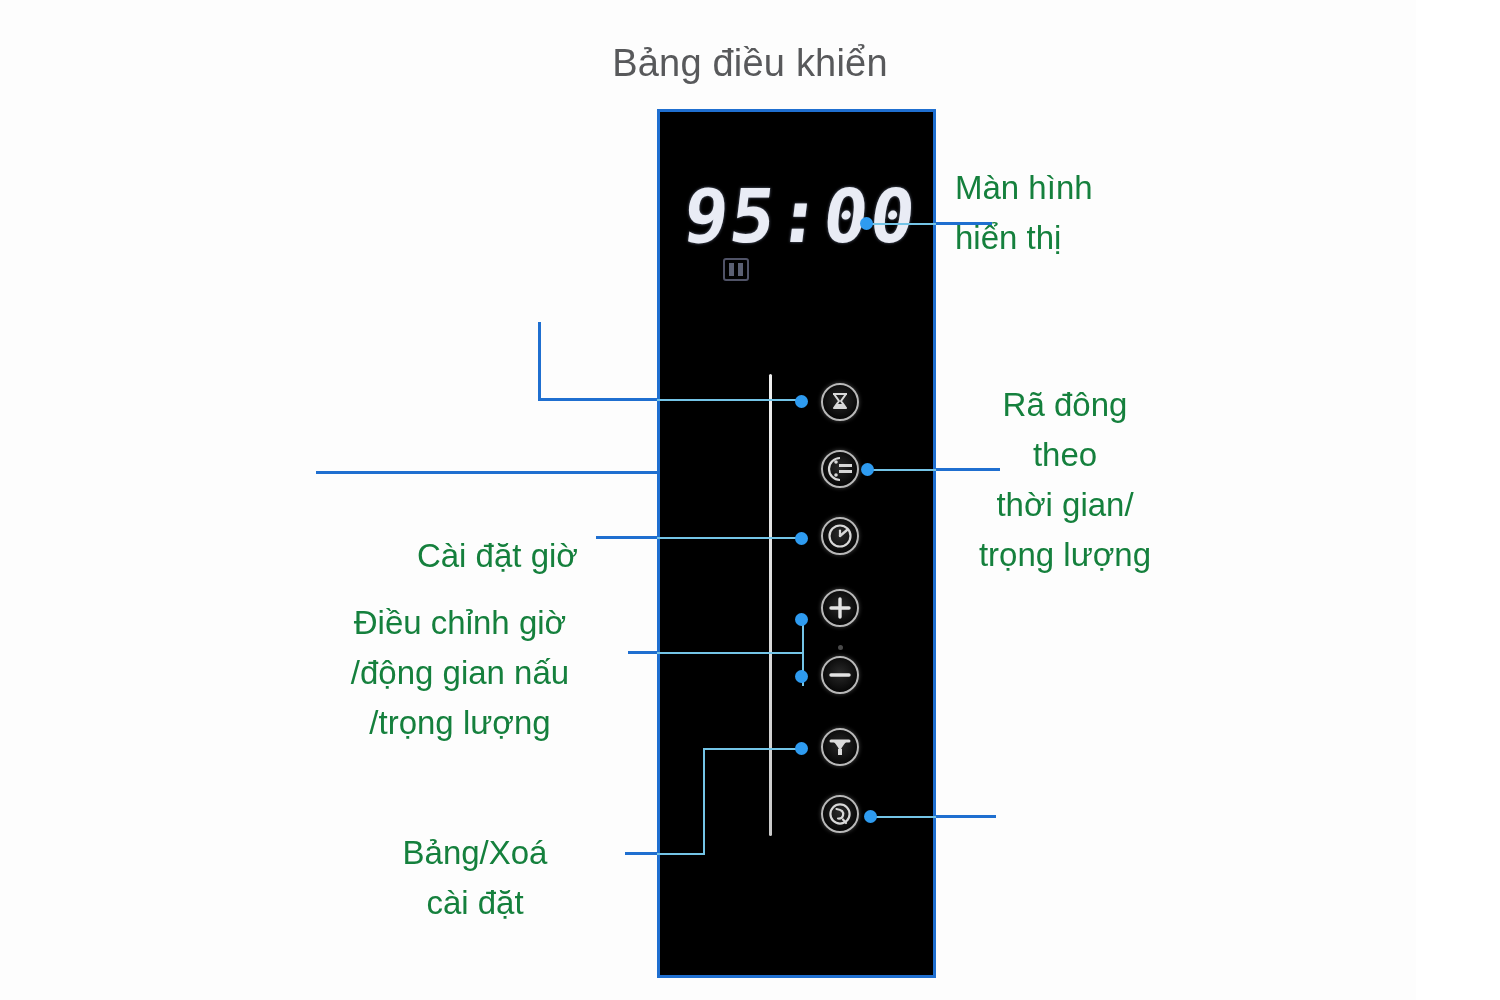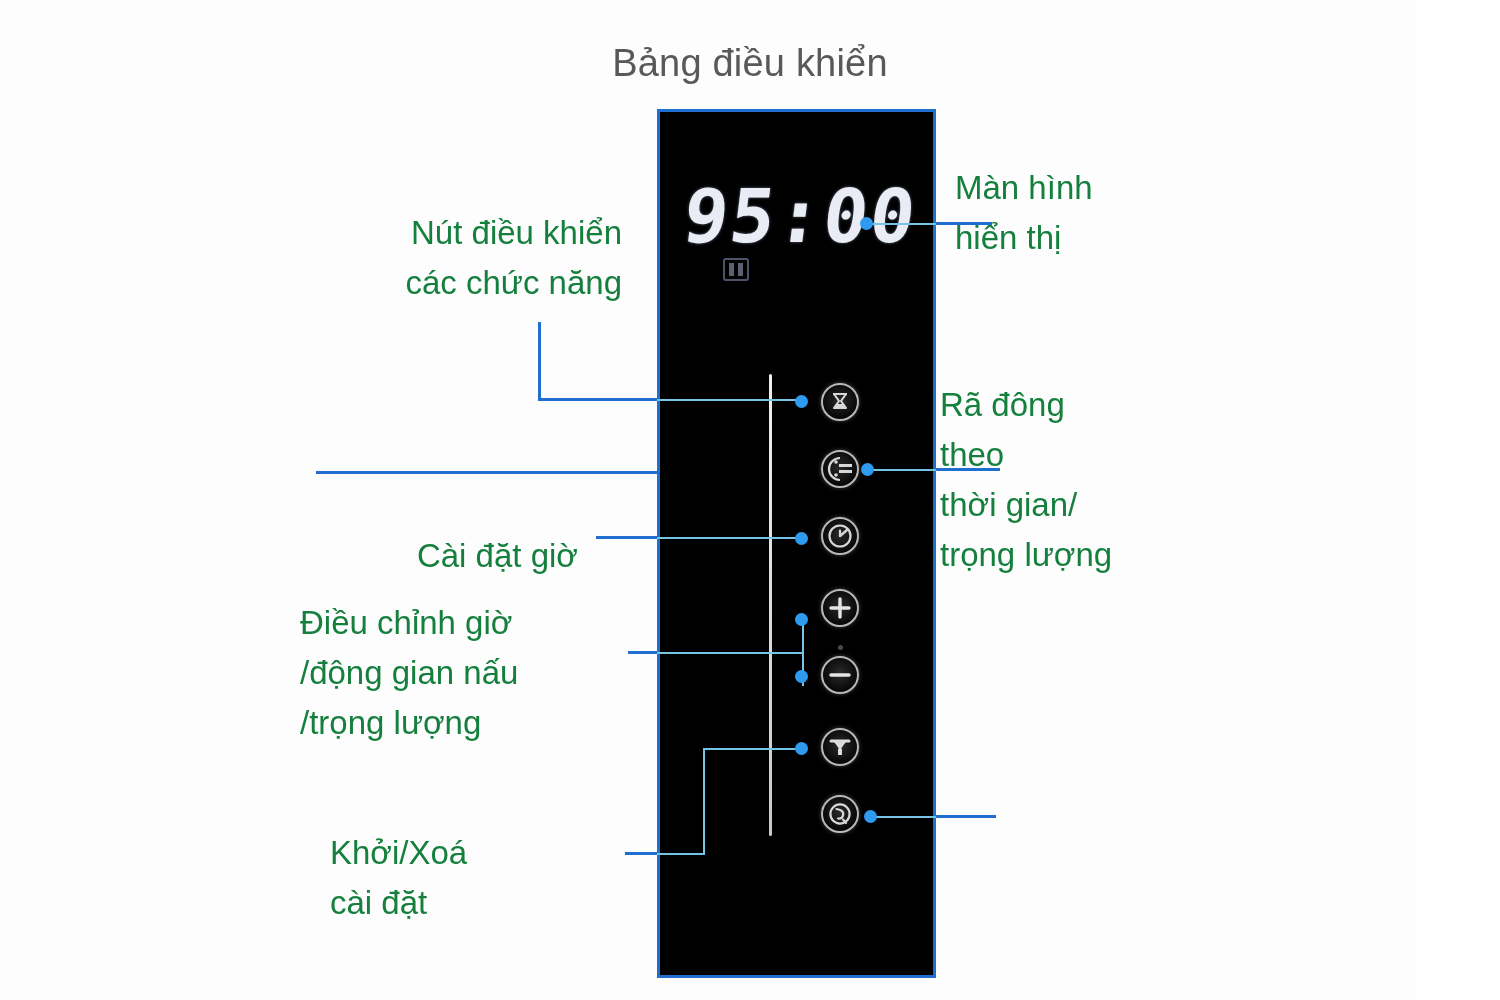--- a/index.html
+++ b/index.html
@@ -131,21 +131,21 @@
 
   
   .lab {
     position: absolute;
     font-size: 33px;
     line-height: 50px;
     color: #15803d;
     white-space: pre-line;
   }
   .lab.r { text-align: right; }
-  .lab.c { }
+  .lab.c { text-align: center; }
   .lab.l { text-align: left; }
 </style>
 </head>
 <body>
 
 <div id="stage">
 
   <div class="title">Bảng điều khiển</div>
 
   <div class="panel"></div>
@@ -218,22 +218,20 @@
   <div class="btn" style="left:821px; top:795px;">
     <span>
       <svg width="34" height="34" viewBox="0 0 34 34">
         <circle cx="17" cy="17" r="9.6" fill="none" stroke="#d8d8d8" stroke-width="2.2"></circle>
         <path d="M13.5 12 q8 1 6.5 6.5 q-1 3.5 -5 3" fill="none" stroke="#d8d8d8" stroke-width="2.2" stroke-linecap="round"></path>
         <path d="M20 22.5 L23 26" stroke="#d8d8d8" stroke-width="2.2" stroke-linecap="round"></path>
       </svg>
     </span>
   </div>
 
-  <div class="lab r" style="left:280px; top:208px; width:342px;">Nút điều khiển
-các chức năng</div>
   <div class="ln-out" style="left:538px; top:322px; width:3px; height:77px;"></div>
   <div class="ln-out" style="left:538px; top:398px; width:120px; height:3px;"></div>
   <div class="ln-in" style="left:657px; top:399px; width:147px; height:2px;"></div>
   <div class="dot" style="left:795px; top:395px;"></div>
 
   <div class="ln-out" style="left:316px; top:471px; width:342px; height:3px;"></div>
 
   <div class="lab l" style="left:955px; top:163px; width:260px;">Màn hình
 hiển thị</div>
   <div class="ln-in" style="left:870px; top:223px; width:66px; height:2px;"></div>
@@ -255,21 +253,21 @@
 
   <div class="lab c" style="left:300px; top:598px; width:320px;">Điều chỉnh giờ
 /động gian nấu
 /trọng lượng</div>
   <div class="ln-out" style="left:628px; top:651px; width:30px; height:3px;"></div>
   <div class="ln-in" style="left:657px; top:652px; width:147px; height:2px;"></div>
   <div class="ln-in" style="left:802px; top:618px; width:2px; height:68px;"></div>
   <div class="dot" style="left:795px; top:613px;"></div>
   <div class="dot" style="left:795px; top:670px;"></div>
 
-  <div class="lab c" style="left:330px; top:828px; width:290px;">Khởi/Xoá
+  <div class="lab c" style="left:330px; top:828px; width:290px;">Bảng/Xoá
 cài đặt</div>
   <div class="ln-out" style="left:625px; top:852px; width:33px; height:3px;"></div>
   <div class="ln-in" style="left:657px; top:853px; width:48px; height:2px;"></div>
   <div class="ln-in" style="left:703px; top:748px; width:2px; height:107px;"></div>
   <div class="ln-in" style="left:703px; top:748px; width:101px; height:2px;"></div>
   <div class="dot" style="left:795px; top:742px;"></div>
 
   <div class="ln-in" style="left:873px; top:816px; width:63px; height:2px;"></div>
   <div class="ln-out" style="left:936px; top:815px; width:60px; height:3px;"></div>
   <div class="dot" style="left:864px; top:810px;"></div>

